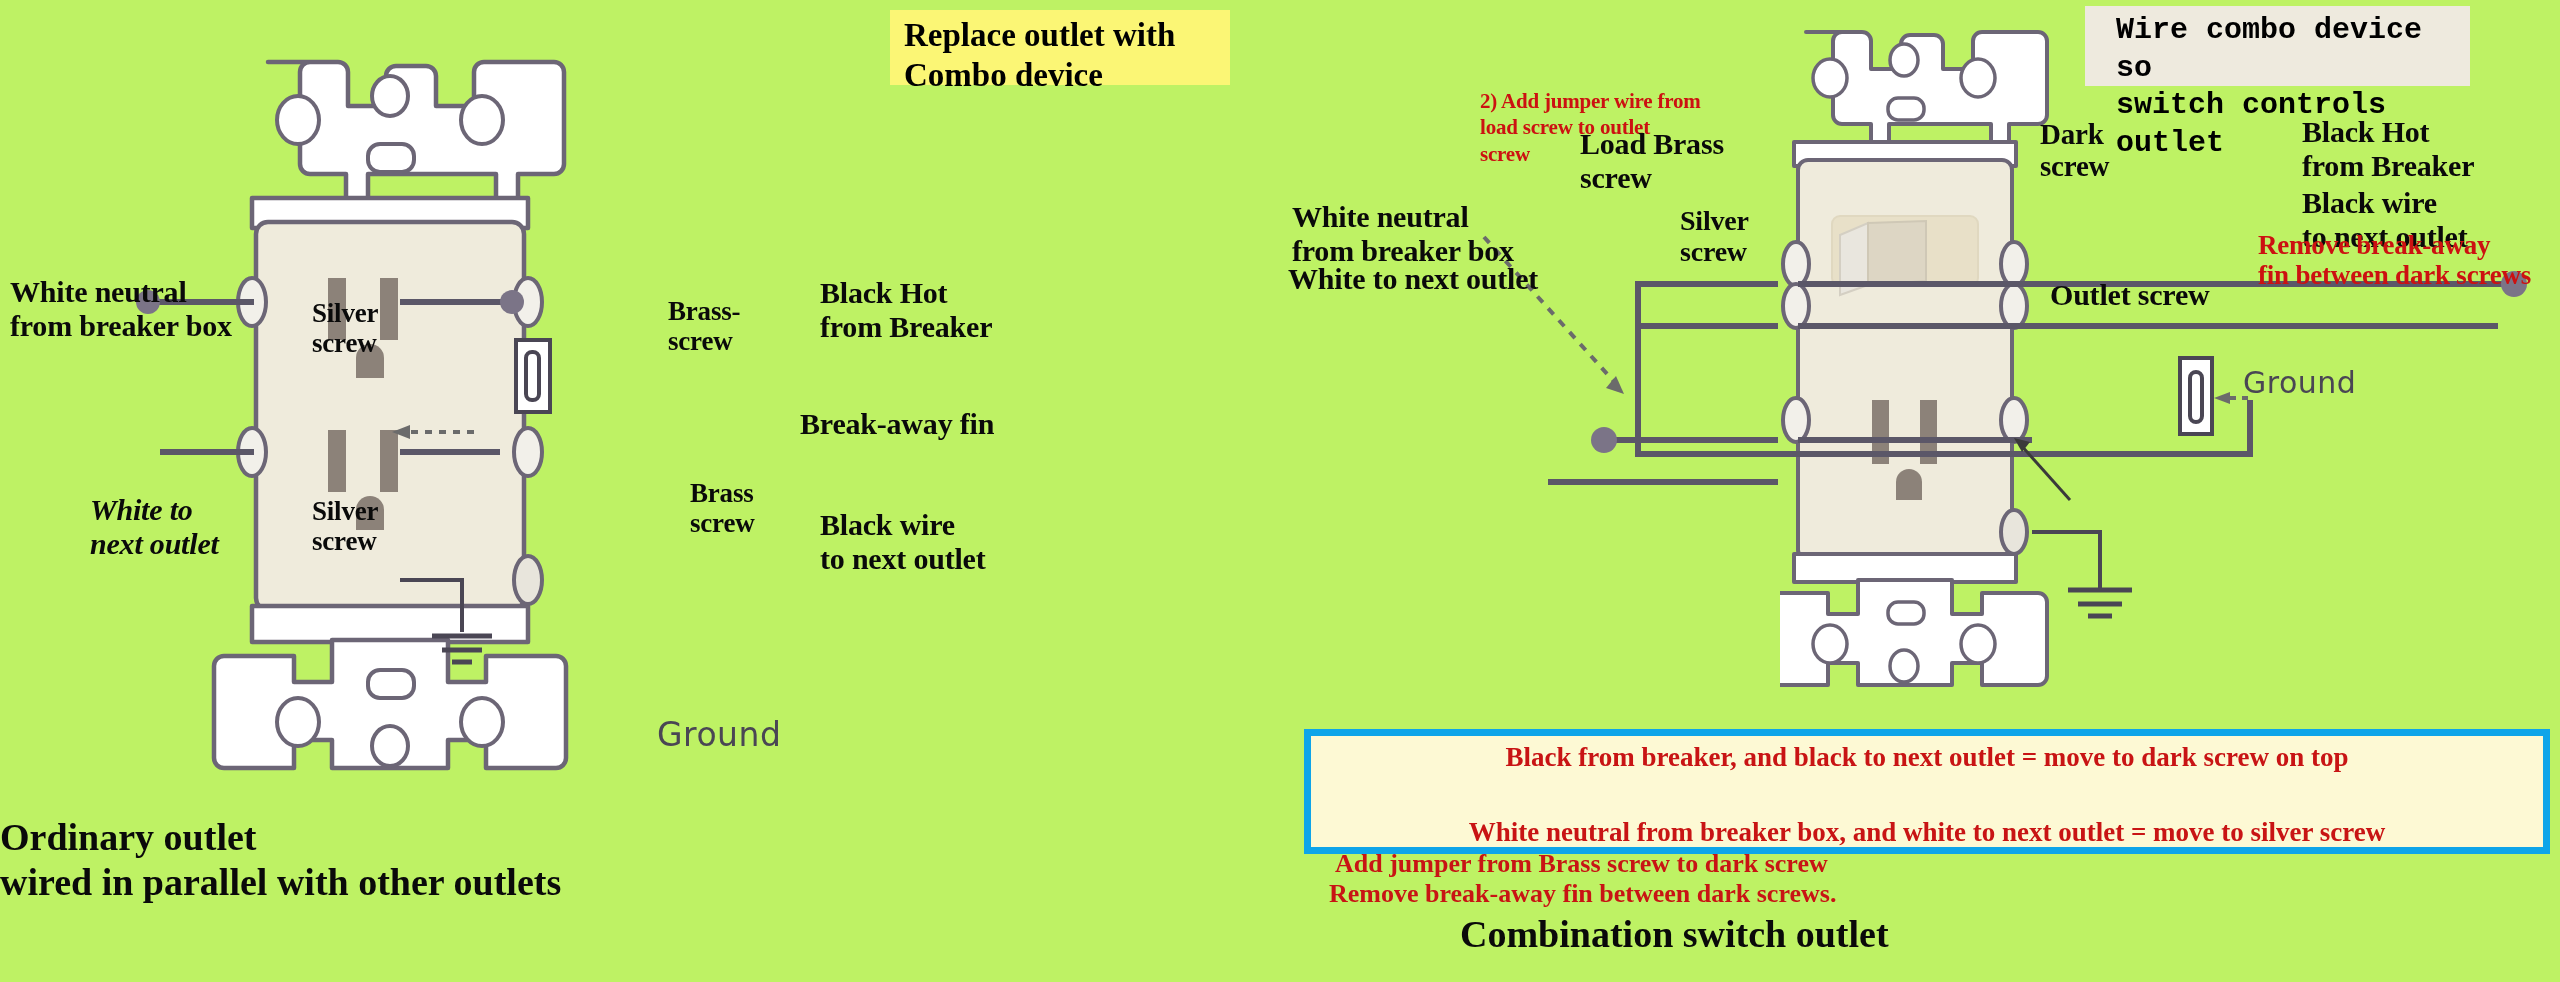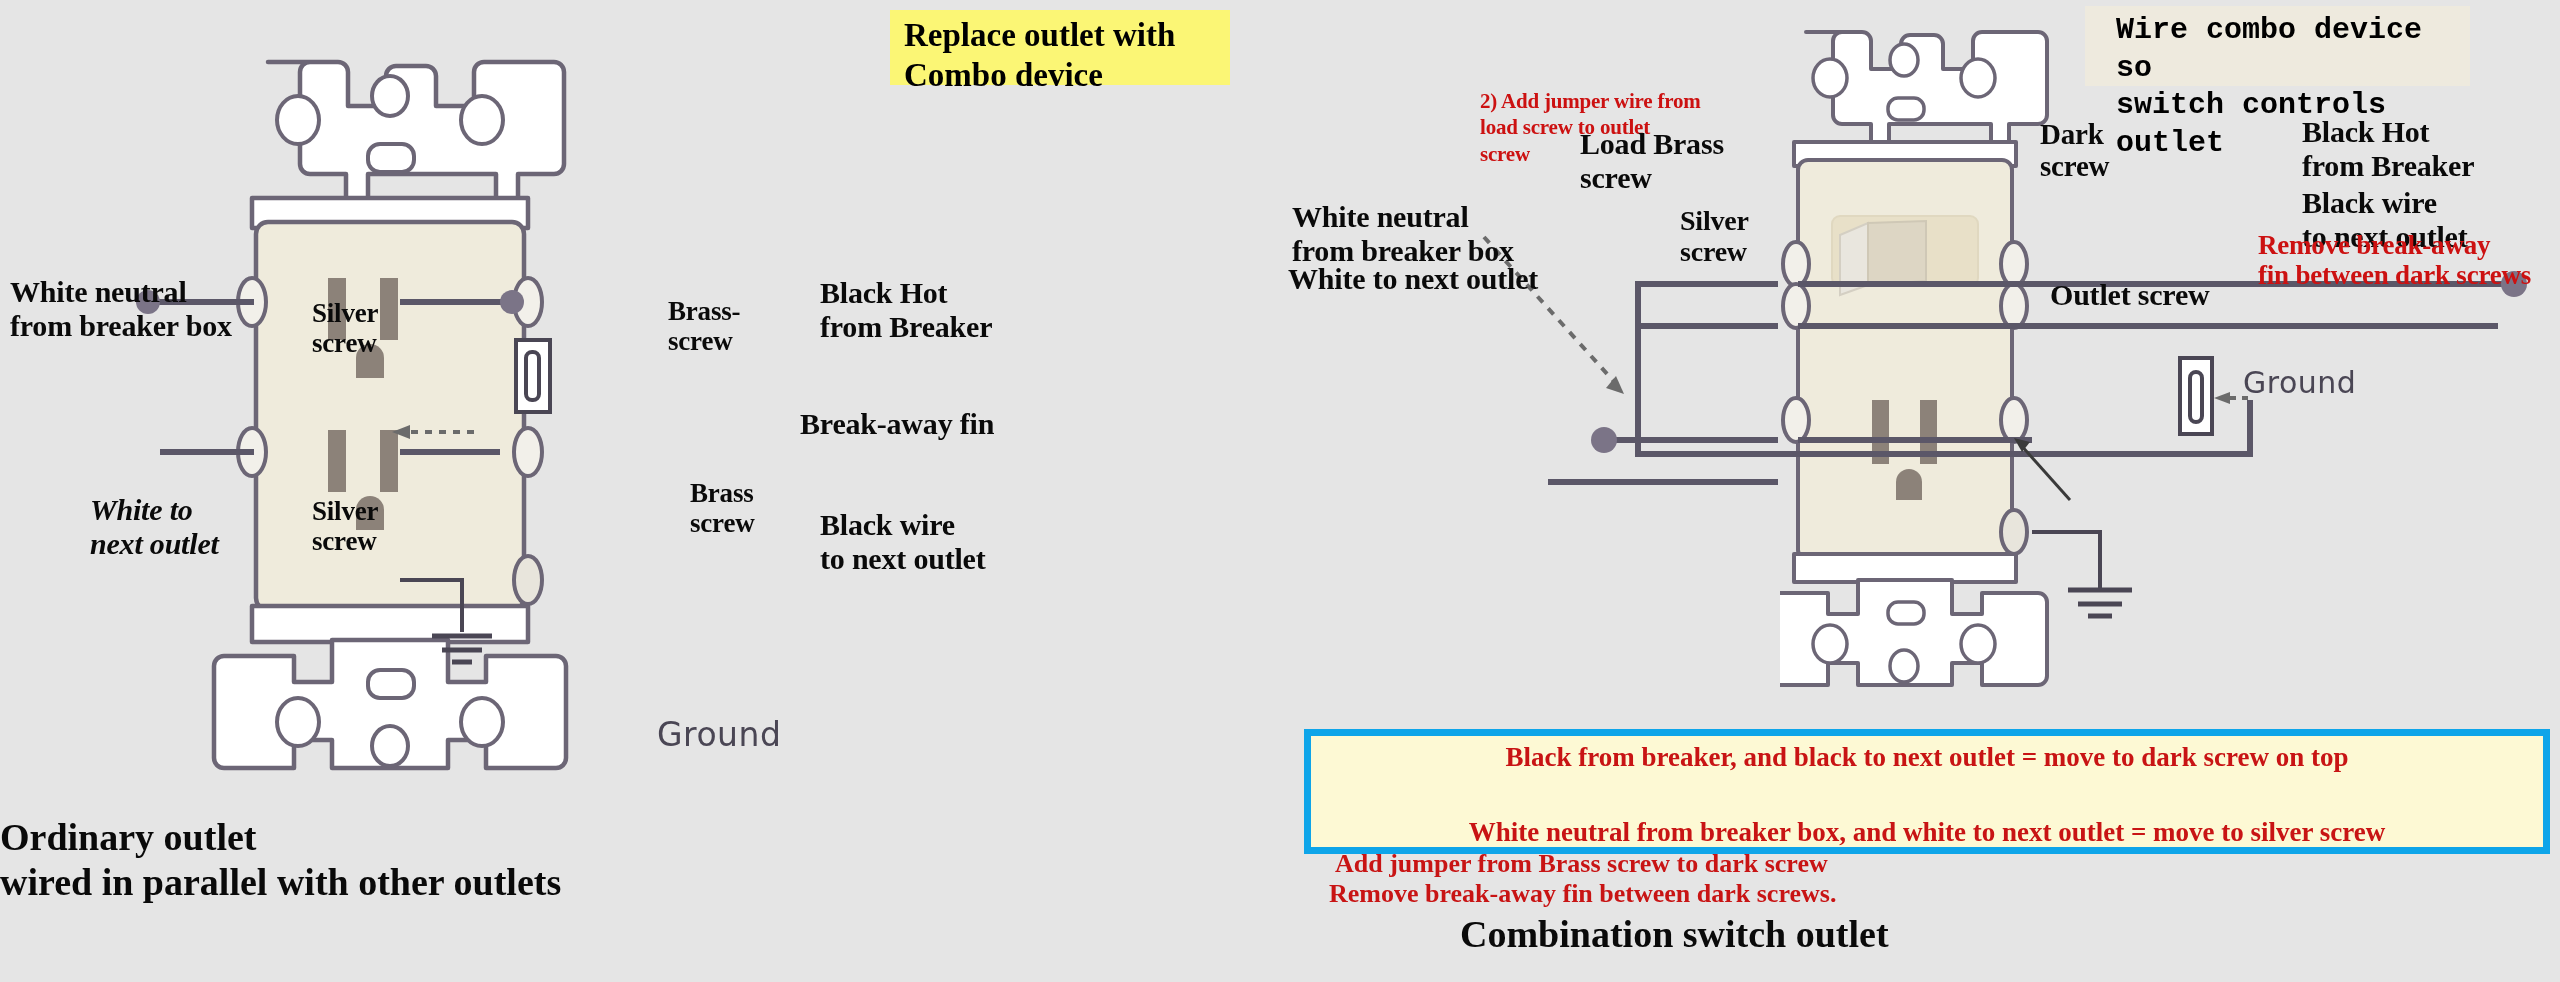--- a/index.html
+++ b/index.html
@@ -7,21 +7,21 @@
     padding: 0;
     background: #ffffff;
   }
   body {
     font-family: "Liberation Serif", "DejaVu Serif", serif;
   }
   #root {
     position: relative;
     width: 2560px;
     height: 982px;
-    background: #e5e5e5;
+    background: #bef264;
     overflow: hidden;
   }
   .abs { position: absolute; }
   .lbl {
     font-family: "Liberation Serif", "DejaVu Serif", serif;
     font-weight: bold;
     color: #0a0a0a;
     line-height: 1.12;
     white-space: pre-line;
     letter-spacing: -0.2px;

